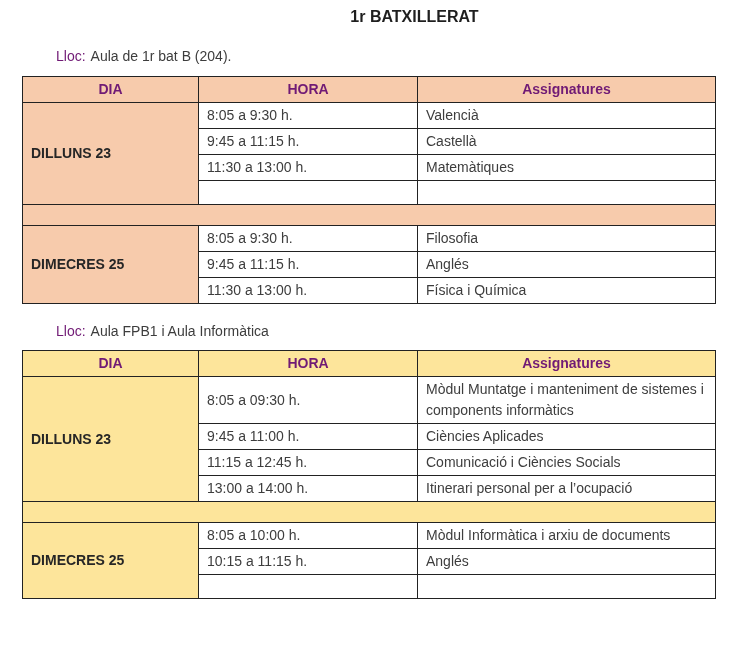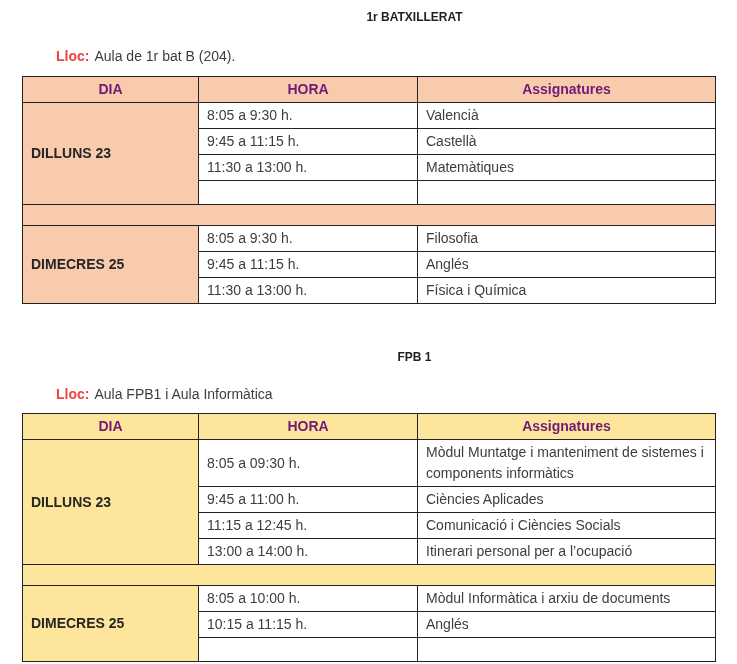--- a/index.html
+++ b/index.html
@@ -14,36 +14,36 @@
   .page {
     width: 737px;
     height: 664px;
     background: #ffffff;
     overflow: hidden;
   }
   .doc-title {
     margin: 0;
     padding-left: 92px;
     text-align: center;
-    font-size: 12px;
+    font-size: 16px;
     font-weight: bold;
     color: #1f1f1f;
     line-height: 20px;
   }
   .section-batxillerat .doc-title { margin-top: 7px; }
   .section-fpb1 .doc-title { margin-top: 43px; }
   .location {
     margin: 19px 0 10px 20px;
     line-height: 20px;
     color: #3d3d3d;
   }
   .section-fpb1 .location { margin-top: 17px; margin-bottom: 9px; }
   .location-label {
-    font-weight: bold;
-    color: #ef4444;
+    font-weight: normal;
+    color: #701a75;
     margin-right: 5px;
     padding-left: 36px;
   }
   table.schedule {
     border-collapse: collapse;
     table-layout: fixed;
     width: 693px;
     margin-left: 22px;
     border: 1.5px solid #222222;
   }
@@ -135,21 +135,20 @@
         </tr>
         <tr>
           <td class="time-cell">11:30 a 13:00 h.</td>
           <td class="subject-cell">Física i Química</td>
         </tr>
       </tbody>
     </table>
   </section>
 
   <section class="doc-section section-fpb1">
-    <h2 class="doc-title">FPB 1</h2>
     <p class="location">
       <span class="location-label">Lloc:</span><span class="location-text">Aula FPB1 i Aula Informàtica</span>
     </p>
     <table class="schedule" style="--accent: #fde59b;">
       <colgroup>
           <col class="col-dia">
           <col class="col-hora">
           <col class="col-assig">
         </colgroup>
       <thead>

